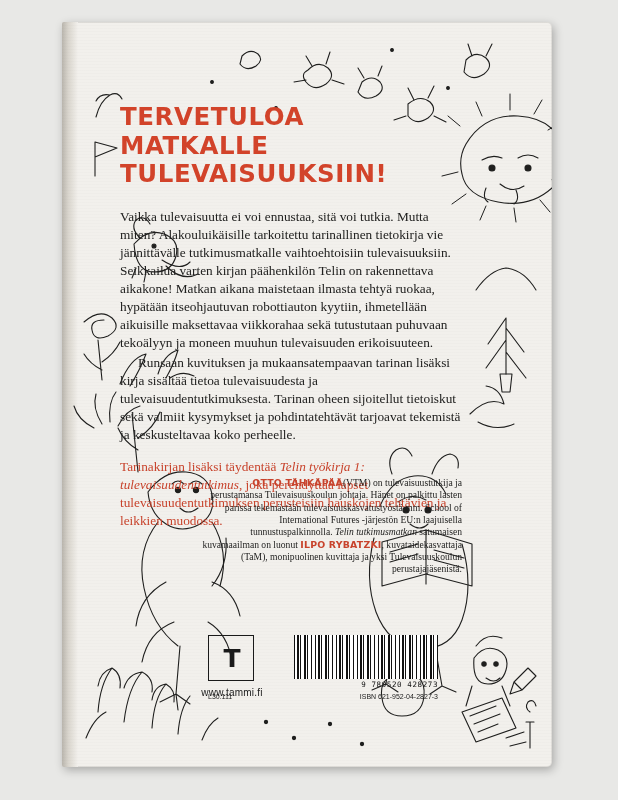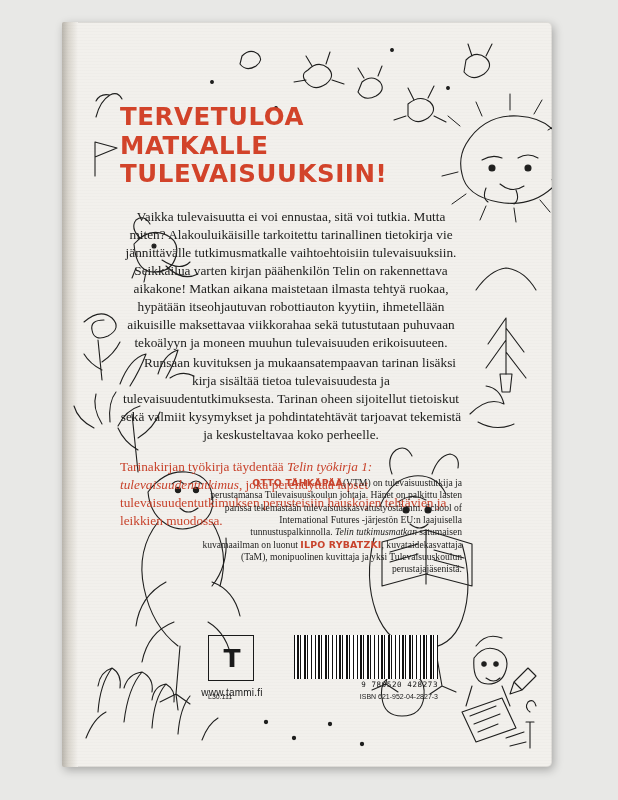--- a/index.html
+++ b/index.html
@@ -70,21 +70,21 @@
     transform: scaleX(0.96);
     transform-origin: left center;
   }
 
   .body-p {
     font-family: "Liberation Serif", serif;
     font-size: 13.3px;
     line-height: 1.355;
     color: #20201f;
     margin: 0 0 0 0;
-    text-align: center;
+    text-align: left;
   }
   .body-p + .body-p {
     text-indent: 18px;
     margin-top: 2px;
   }
 
   .highlight {
     font-family: "Liberation Serif", serif;
     font-size: 13.3px;
     line-height: 1.355;
@@ -319,21 +319,21 @@
         <circle cx="214" cy="86" r="1.4" fill="#1f1f1e"></circle>
         <circle cx="330" cy="28" r="1.4" fill="#1f1f1e"></circle>
         <circle cx="386" cy="66" r="1.4" fill="#1f1f1e"></circle>
       </g>
     </svg>
 
     <div class="content">
       <h1 class="title">TERVETULOA MATKALLE TULEVAISUUKSIIN!</h1>
       <p class="body-p">Vaikka tulevaisuutta ei voi ennustaa, sitä voi tutkia. Mutta miten? Alakouluikäisille tarkoitettu tarinallinen tietokirja vie jännittävälle tutkimusmatkalle vaihtoehtoisiin tulevaisuuksiin. Seikkailua varten kirjan päähenkilön Telin on rakennettava aikakone! Matkan aikana maistetaan ilmasta tehtyä ruokaa, hypätään itseohjautuvan robottiauton kyytiin, ihmetellään aikuisille maksettavaa viikkorahaa sekä tutustutaan puhuvaan tekoälyyn ja moneen muuhun tulevaisuuden erikoisuuteen.</p>
       <p class="body-p">Runsaan kuvituksen ja mukaansatempaavan tarinan lisäksi kirja sisältää tietoa tulevaisuudesta ja tulevaisuudentutkimuksesta. Tarinan oheen sijoitellut tietoiskut sekä valmiit kysymykset ja pohdintatehtävät tarjoavat tekemistä ja keskusteltavaa koko perheelle.</p>
-      <p class="highlight"><span>Tarinakirjan työkirja täydentää </span><i>Telin työkirja 1: tulevaisuudentutkimus</i><span>, joka perehdyttää lapset tulevaisuudentutkimuksen perusteisiin hauskojen tehtävien ja leikkien muodossa.</span></p>
+      <p class="highlight"><span>Tarinakirjan lisäksi täydentää </span><i>Telin työkirja 1: tulevaisuudentutkimus</i><span>, joka perehdyttää lapset tulevaisuudentutkimuksen perusteisiin hauskojen tehtävien ja leikkien muodossa.</span></p>
     </div>
 
     <div class="bio">
       <p>
         <span class="author-name">OTTO TÄHKÄPÄÄ</span><span>(VTM)</span><span> on tulevaisuustutkija ja perustamansa Tulevaisuuskoulun johtaja. Hänet on palkittu lasten parissa tekemästään tulevaisuuskasvatustyöstä mm. School of International Futures -järjestön EU:n laajuisella tunnustuspalkinnolla. </span><i>Telin tutkimusmatkan</i><span> satumaisen kuvamaailman on luonut </span><span class="illus-name">ILPO RYBATZKI</span><span>, kuvataidekasvattaja (TaM), monipuolinen kuvittaja ja yksi Tulevaisuuskoulun perustajajäsenistä.</span>
       </p>
     </div>
 
     <div class="bottombar">
       <div class="logo-box">

